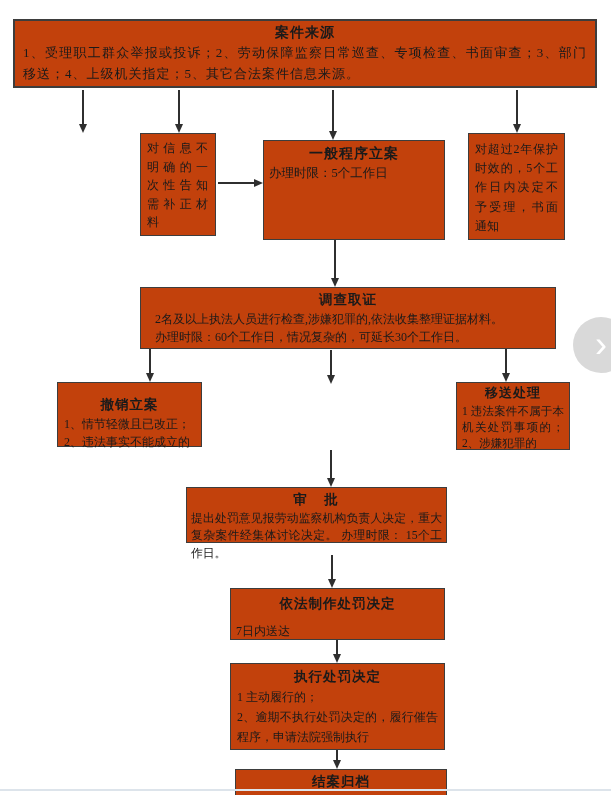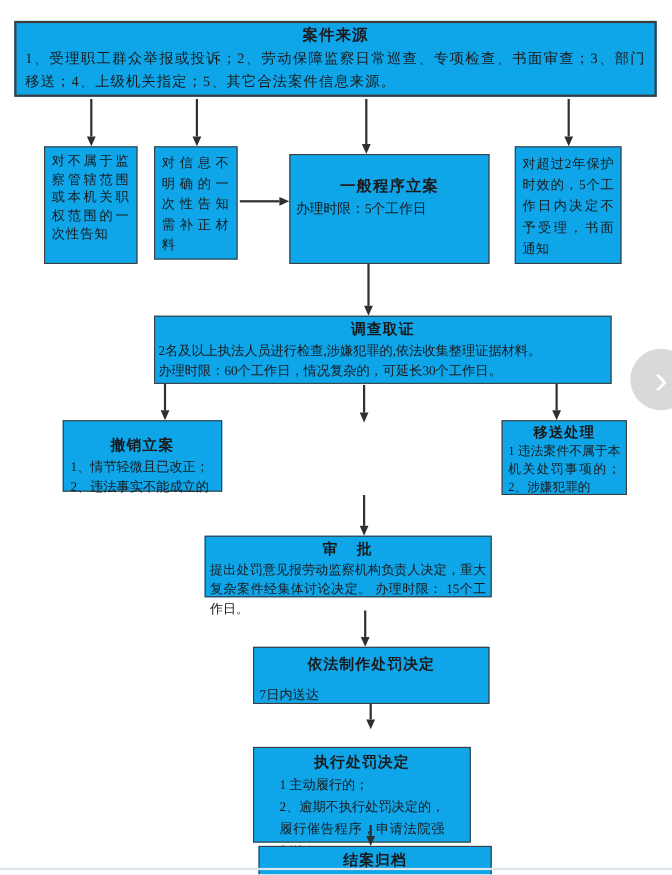--- a/index.html
+++ b/index.html
@@ -1,21 +1,21 @@
 <!DOCTYPE html>
 <html><head>
 <meta charset="utf-8">
 <style>
   html,body{margin:0;padding:0;background:#fff;}
   #canvas{
     position:relative;width:611px;height:795px;background:#ffffff;overflow:hidden;
     font-family:"Liberation Serif","DejaVu Serif",serif;color:#1a1a1a;
   }
   .box{
-    position:absolute;box-sizing:border-box;border:1.5px solid #3d3d3d;background:#0ea5e9;
+    position:absolute;box-sizing:border-box;border:1.5px solid #3d3d3d;background:#c2410c;
     font-size:12px;line-height:1.5;padding:2px 5px;
   }
   .title{text-align:center;font-weight:bold;font-size:13.5px;letter-spacing:1px;line-height:1.45;}
   .body-justify{text-align:justify;text-align-last:left;}
   .body-center{text-align:left;}
   .av{position:absolute;width:2px;background:#2f2f2f;}
   .av::after{content:"";position:absolute;top:100%;left:50%;transform:translateX(-50%);
     border-left:4.5px solid transparent;border-right:4.5px solid transparent;border-top:9px solid #2f2f2f;}
   .ah{position:absolute;height:2px;background:#2f2f2f;}
   .ah::after{content:"";position:absolute;left:100%;top:50%;transform:translateY(-50%);
@@ -36,42 +36,39 @@
   <div class="box" style="left:13px;top:19px;width:584px;height:69px;border-width:2px;padding:2px 8px;">
     <div class="title" style="font-size:14px;">案件来源</div>
     <div class="body-justify" style="font-size:13px;line-height:1.6;letter-spacing:1px;">1、受理职工群众举报或投诉；2、劳动保障监察日常巡查、专项检查、书面审查；3、部门移送；4、上级机关指定；5、其它合法案件信息来源。</div>
   </div>
 
   <div class="av" style="left:82px;top:90px;height:34px;"></div>
   <div class="av" style="left:178px;top:90px;height:34px;"></div>
   <div class="av" style="left:332px;top:90px;height:41px;"></div>
   <div class="av" style="left:516px;top:90px;height:34px;"></div>
 
-  <div class="box" style="left:40px;top:133px;width:85px;height:107px;padding:4px 6px;line-height:1.38;">
-    <div class="body-justify" style="letter-spacing:1px;">对不属于监察管辖范围或本机关职权范围的一次性告知</div>
-  </div>
 
   <div class="box" style="left:140px;top:133px;width:76px;height:103px;padding:5px 6px;line-height:1.55;">
     <div class="body-justify" style="letter-spacing:1px;">对信息不明确的一次性告知需补正材料</div>
   </div>
 
   <div class="ah" style="left:218px;top:182px;width:36px;"></div>
 
-  <div class="box" style="left:263px;top:140px;width:182px;height:100px;padding:20px 5px;">
+  <div class="box" style="left:263px;top:140px;width:182px;height:100px;padding:3px 5px;">
     <div class="title" style="font-size:14px;">一般程序立案</div>
     <div class="body-center" style="font-size:12.5px;">办理时限：5个工作日</div>
   </div>
 
   <div class="box" style="left:468px;top:133px;width:97px;height:107px;padding:6px 6px;line-height:1.6;">
     <div class="body-justify">对超过2年保护时效的，5个工作日内决定不予受理，书面通知</div>
   </div>
 
   <div class="av" style="left:334px;top:240px;height:38px;"></div>
 
-  <div class="box" style="left:140px;top:287px;width:416px;height:62px;padding:2px 3px;">
+  <div class="box" style="left:140px;top:287px;width:416px;height:62px;padding:2px 14px;">
     <div class="title">调查取证</div>
     <div style="white-space:nowrap;">2名及以上执法人员进行检查,涉嫌犯罪的,依法收集整理证据材料。</div>
     <div>办理时限：60个工作日，情况复杂的，可延长30个工作日。</div>
   </div>
 
   <div class="av" style="left:149px;top:349px;height:24px;"></div>
   <div class="av" style="left:330px;top:350px;height:25px;"></div>
   <div class="av" style="left:505px;top:349px;height:24px;"></div>
 
   <div class="box" style="left:57px;top:382px;width:145px;height:65px;padding:12px 6px;">
@@ -95,21 +92,21 @@
 
   <div class="av" style="left:331px;top:555px;height:24px;"></div>
 
   <div class="box" style="left:230px;top:588px;width:215px;height:52px;display:flex;flex-direction:column;justify-content:space-between;padding:5px 5px 1px 5px;">
     <div class="title">依法制作处罚决定</div>
     <div class="body-center" style="line-height:1.2;">7日内送达</div>
   </div>
 
   <div class="av" style="left:336px;top:640px;height:14px;"></div>
 
-  <div class="box" style="left:230px;top:663px;width:198px;height:87px;padding:3px 23px;line-height:1.7;margin-top:16px;">
+  <div class="box" style="left:230px;top:663px;width:215px;height:87px;padding:3px 6px;line-height:1.7;">
     <div class="title">执行处罚决定</div>
     <div>1 主动履行的；</div>
     <div class="body-justify">2、逾期不执行处罚决定的，履行催告程序，申请法院强制执行</div>
   </div>
 
   <div class="av" style="left:336px;top:750px;height:10px;"></div>
 
   <div class="box" style="left:235px;top:769px;width:212px;height:30px;padding:2px 5px;">
     <div class="title">结案归档</div>
   </div>

